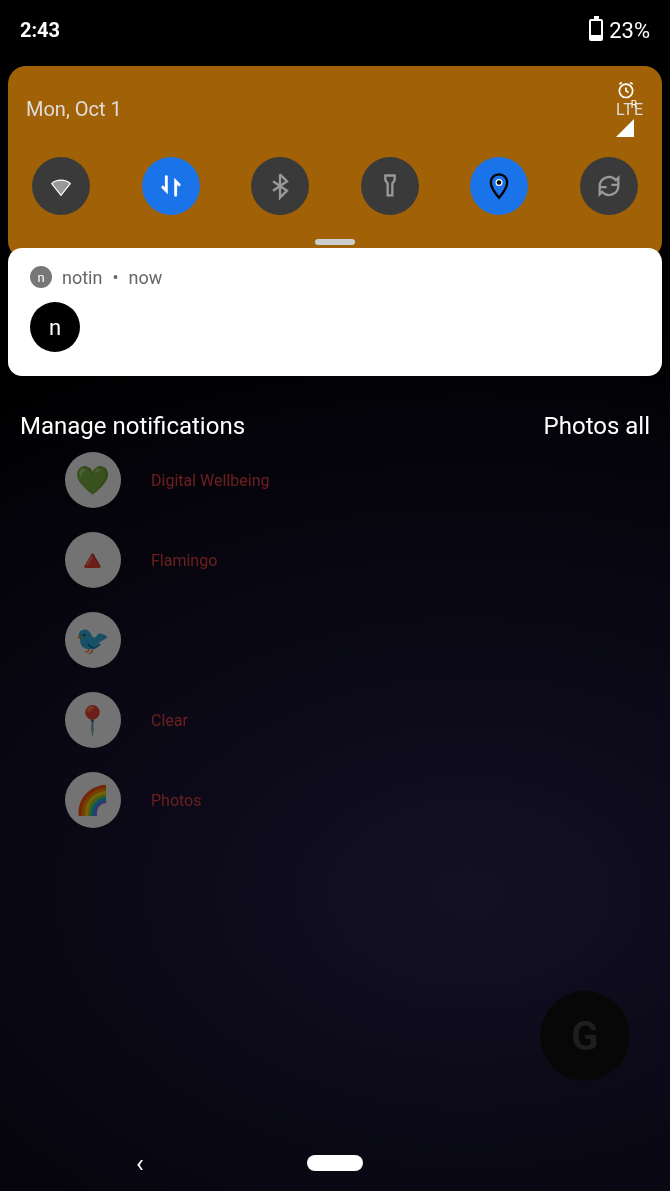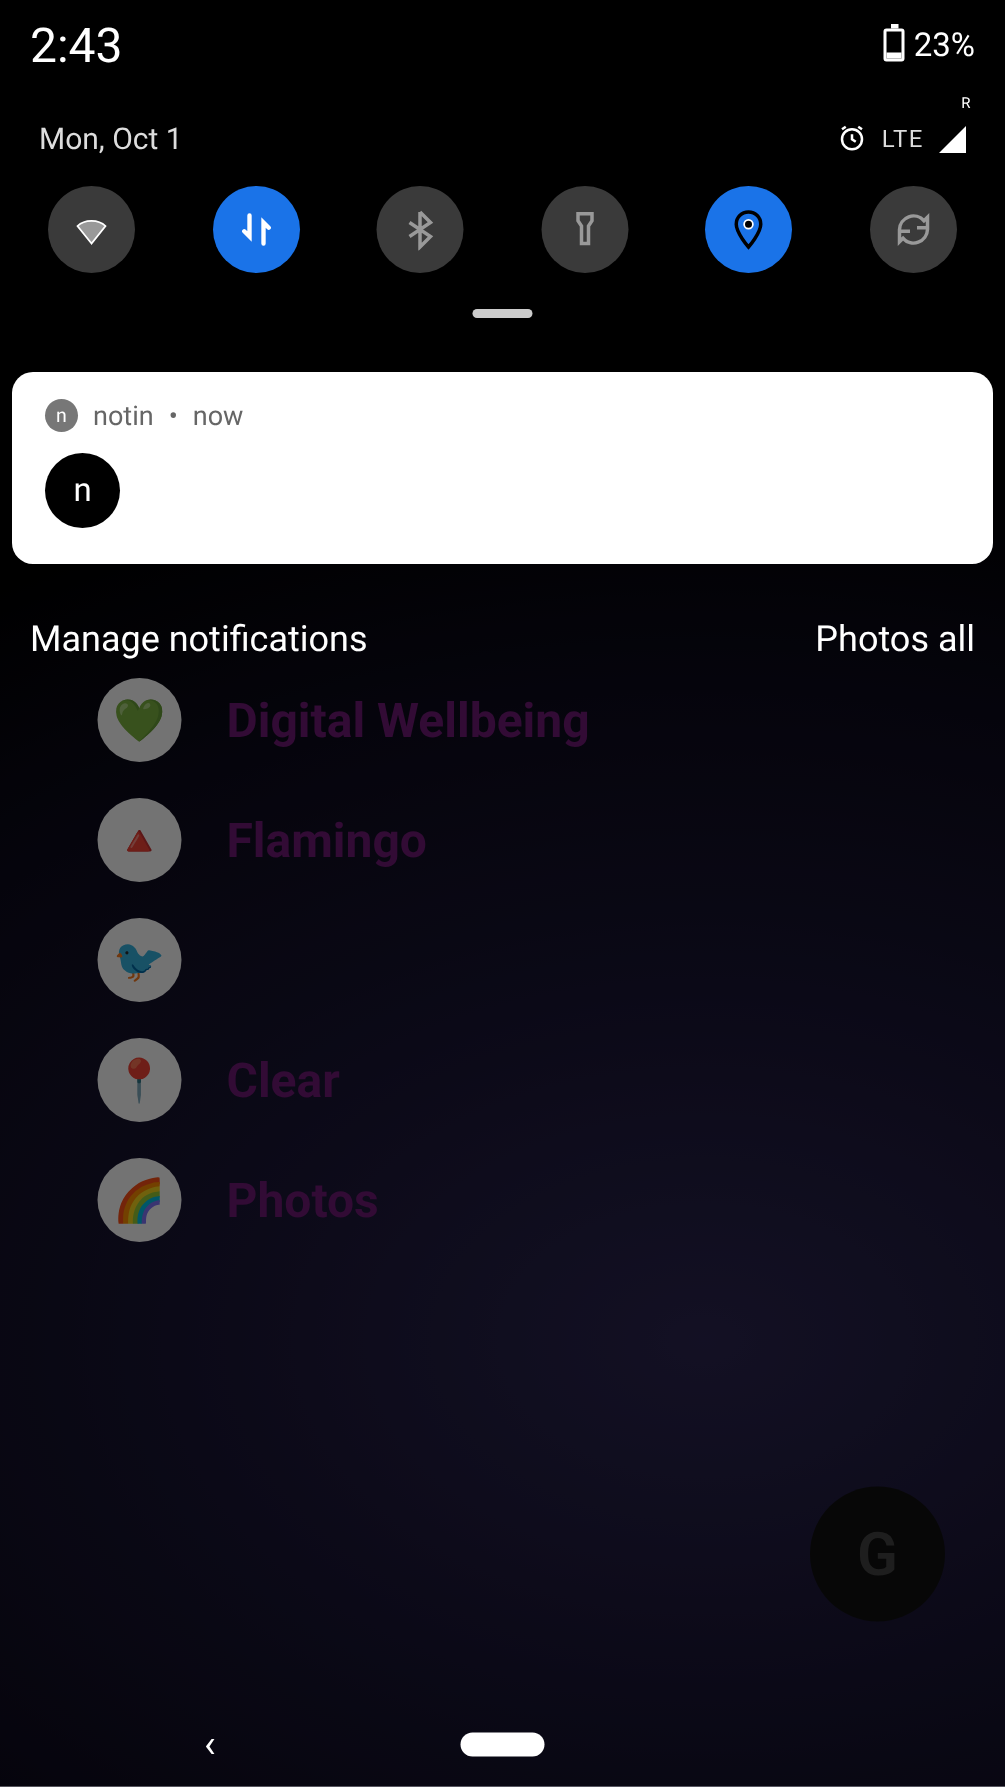--- a/index.html
+++ b/index.html
@@ -11,35 +11,35 @@
   }
   .dim-overlay {
     position: absolute; inset: 0; background: rgba(0,0,0,0.55); z-index: 1;
   }
   
   .bg-apps {
     position: absolute; top: 440px; left: 65px; z-index: 0;
   }
   .bg-apps .row { display: flex; align-items: center; height: 80px; gap: 30px; }
   .bg-apps .ico { width: 56px; height: 56px; border-radius: 50%; background: #fff; display:flex; align-items:center; justify-content:center; font-size: 28px; }
-  .bg-apps .lbl { color: #701a75; font-size: 32px; font-weight: bold; }
+  .bg-apps .lbl { color: #ef4444; font-size: 16px; }
   .g-fab { position:absolute; z-index:0; right:40px; bottom:110px; width:90px; height:90px; border-radius:50%; background:#111; display:flex; align-items:center; justify-content:center; color:#444; font-size:40px; font-weight:600; }
   
   .statusbar { position:absolute; top:0; left:0; right:0; height:60px; z-index:5; display:flex; align-items:center; padding:0 20px; color:#fff; background:#000;}
-  .statusbar .time { font-size:32px; font-weight:400; }
+  .statusbar .time { font-size:20px; font-weight:700; }
   .statusbar .spacer { flex:1; }
   .statusbar .batt { display:flex; align-items:center; gap:6px; font-size:22px;text-align:right;}
   .batt-icon { width:14px; height:22px; border:2px solid #fff; border-radius:2px; position:relative; }
   .batt-icon::before { content:""; position:absolute; top:-5px; left:3px; width:5px; height:3px; background:#fff; }
   .batt-icon::after { content:""; position:absolute; bottom:0; left:0; right:0; height:23%; background:#fff; }
   
-  .shade { position:absolute; top:66px; left:8px; right:8px; z-index:5; background:#000000; border-radius:18px; padding:14px 18px 12px; }
+  .shade { position:absolute; top:66px; left:8px; right:8px; z-index:5; background:#a16207; border-radius:18px; padding:14px 18px 12px; }
   .shade-head { display:flex; align-items:center; font-size:20px; color:#ddd; margin-bottom:20px;}
   .shade-head .spacer{flex:1;}
-  .shade-head .sicons { display:flex; gap:10px; align-items:flex-end; }
+  .shade-head .sicons { display:flex; align-items:flex-start;flex-direction:column; }
   .alarm-ico { width:20px; height:20px; }
   .signal-tri { width:0;height:0;border-style:solid;border-width:0 0 18px 18px;border-color:transparent transparent #fff transparent; position:relative;}
   .signal-tri::after{content:"R"; position:absolute; top:-20px; right:-3px; font-size:10px; color:#fff;}
   .lte { font-size:16px; letter-spacing:1px;}
   .qs-row { display:flex; justify-content:space-between; padding:0 6px 10px; }
   .qs { width:58px; height:58px; border-radius:50%; display:flex; align-items:center; justify-content:center; }
   .qs.off { background:#3a3a3a; }
   .qs.on { background:#1a73e8; }
   .qs svg { width:28px; height:28px; fill:#fff; stroke:#fff; }
   .handle { width:40px; height:6px; background:#ccc; border-radius:3px; margin:14px auto 2px; }

